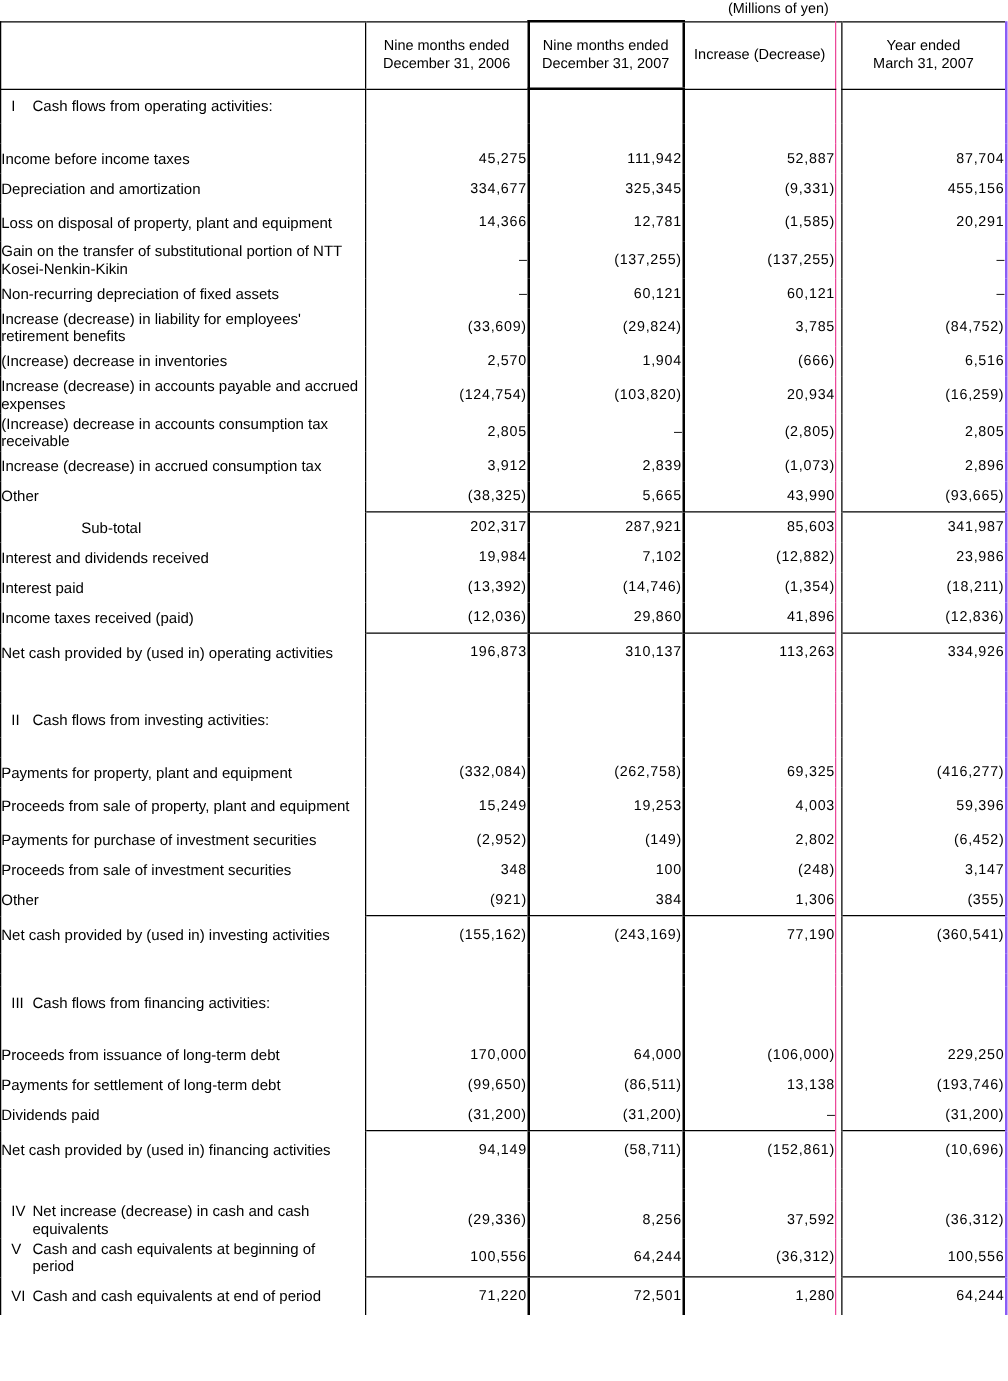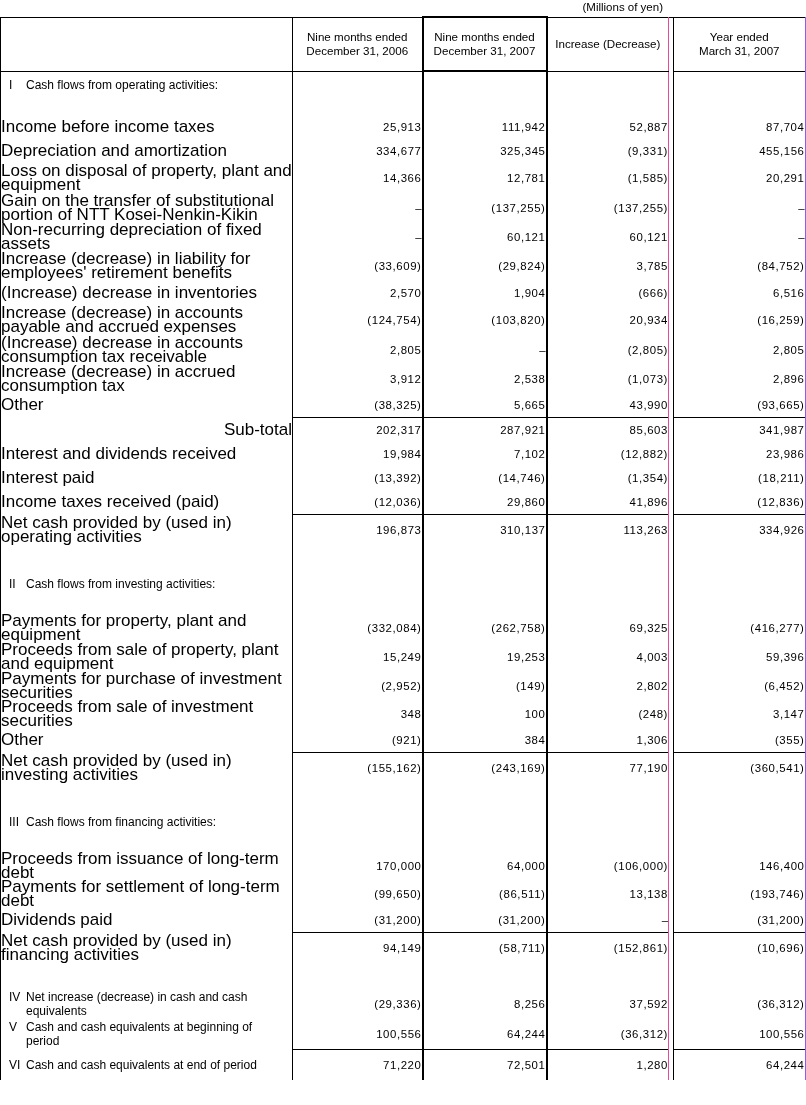--- a/index.html
+++ b/index.html
@@ -57,21 +57,21 @@
   col.c-gap   { width: 5px;   }
   col.c-d4    { width: 132px; }
 
   
   .bt  { border-top: 1px solid #000; }
   .bb  { border-bottom: 1px solid #000; }
   .br  { border-right: 1px solid #ec4899; }
 
   
   .frame-l { border-left: 1px solid #000; }
-  .frame-r { border-right: 2px solid #8b5cf6; }
+  .frame-r { border-right: 4px solid #8b5cf6; }
 
   
   .thickL { border-left: 2px solid #000; }
   .thickT { border-top: 2px solid #000; }
   .thickB { border-bottom: 2px solid #000; }
 
   
   .hdr-cell {
     text-align: center;
     font-size: 11.6px;
@@ -79,30 +79,29 @@
     padding: 6px 2px 6px 2px;
     height: 52px;
   }
   .hdr-blank { }
 
   
   td.label {
     text-align: left;
     line-height: 14px;
     padding: 4px 4px 4px 24px;
-    font-size: 17px;
+    font-size: 12px;
   }
   td.label.roman {
     padding-left: 8px;
     font-size: 12px;
     line-height: 14.5px;
   }
   td.label.subtotal {
     padding-left: 64px;
-    text-align: right;
   }
   .rn-w {
     display: inline-block;
     min-width: 17px;
     text-align: left;
     vertical-align: top;
   }
   .lbl-txt {
     display: inline-block;
     max-width: 252px;
@@ -176,21 +175,21 @@
         <tr class="r-spacer">
           <td class="label frame-l "></td>
           <td class="num frame-l"></td>
           <td class="num thickL"></td>
           <td class="num thickL br"></td>
           <td class="gap"></td>
           <td class="num frame-l frame-r"></td>
         </tr>
         <tr class="r-std">
           <td class="label frame-l ">Income before income taxes</td>
-          <td class="num frame-l">25,913</td>
+          <td class="num frame-l">45,275</td>
           <td class="num thickL">111,942</td>
           <td class="num thickL br">52,887</td>
           <td class="gap"></td>
           <td class="num frame-l frame-r">87,704</td>
         </tr>
         <tr class="r-std">
           <td class="label frame-l ">Depreciation and amortization</td>
           <td class="num frame-l">334,677</td>
           <td class="num thickL">325,345</td>
           <td class="num thickL br">(9,331)</td>
@@ -249,21 +248,21 @@
           <td class="label frame-l ">(Increase) decrease in accounts consumption tax receivable</td>
           <td class="num frame-l">2,805</td>
           <td class="num thickL dash">–</td>
           <td class="num thickL br">(2,805)</td>
           <td class="gap"></td>
           <td class="num frame-l frame-r">2,805</td>
         </tr>
         <tr class="r-std">
           <td class="label frame-l ">Increase (decrease) in accrued consumption tax</td>
           <td class="num frame-l">3,912</td>
-          <td class="num thickL">2,538</td>
+          <td class="num thickL">2,839</td>
           <td class="num thickL br">(1,073)</td>
           <td class="gap"></td>
           <td class="num frame-l frame-r">2,896</td>
         </tr>
         <tr class="r-std">
           <td class="label frame-l ">Other</td>
           <td class="num frame-l">(38,325)</td>
           <td class="num thickL">5,665</td>
           <td class="num thickL br">43,990</td>
           <td class="gap"></td>
@@ -420,21 +419,21 @@
           <td class="num thickL br"></td>
           <td class="gap"></td>
           <td class="num frame-l frame-r"></td>
         </tr>
         <tr class="r-std">
           <td class="label frame-l ">Proceeds from issuance of long-term debt</td>
           <td class="num frame-l">170,000</td>
           <td class="num thickL">64,000</td>
           <td class="num thickL br">(106,000)</td>
           <td class="gap"></td>
-          <td class="num frame-l frame-r">146,400</td>
+          <td class="num frame-l frame-r">229,250</td>
         </tr>
         <tr class="r-std">
           <td class="label frame-l ">Payments for settlement of long-term debt</td>
           <td class="num frame-l">(99,650)</td>
           <td class="num thickL">(86,511)</td>
           <td class="num thickL br">13,138</td>
           <td class="gap"></td>
           <td class="num frame-l frame-r">(193,746)</td>
         </tr>
         <tr class="r-std">

